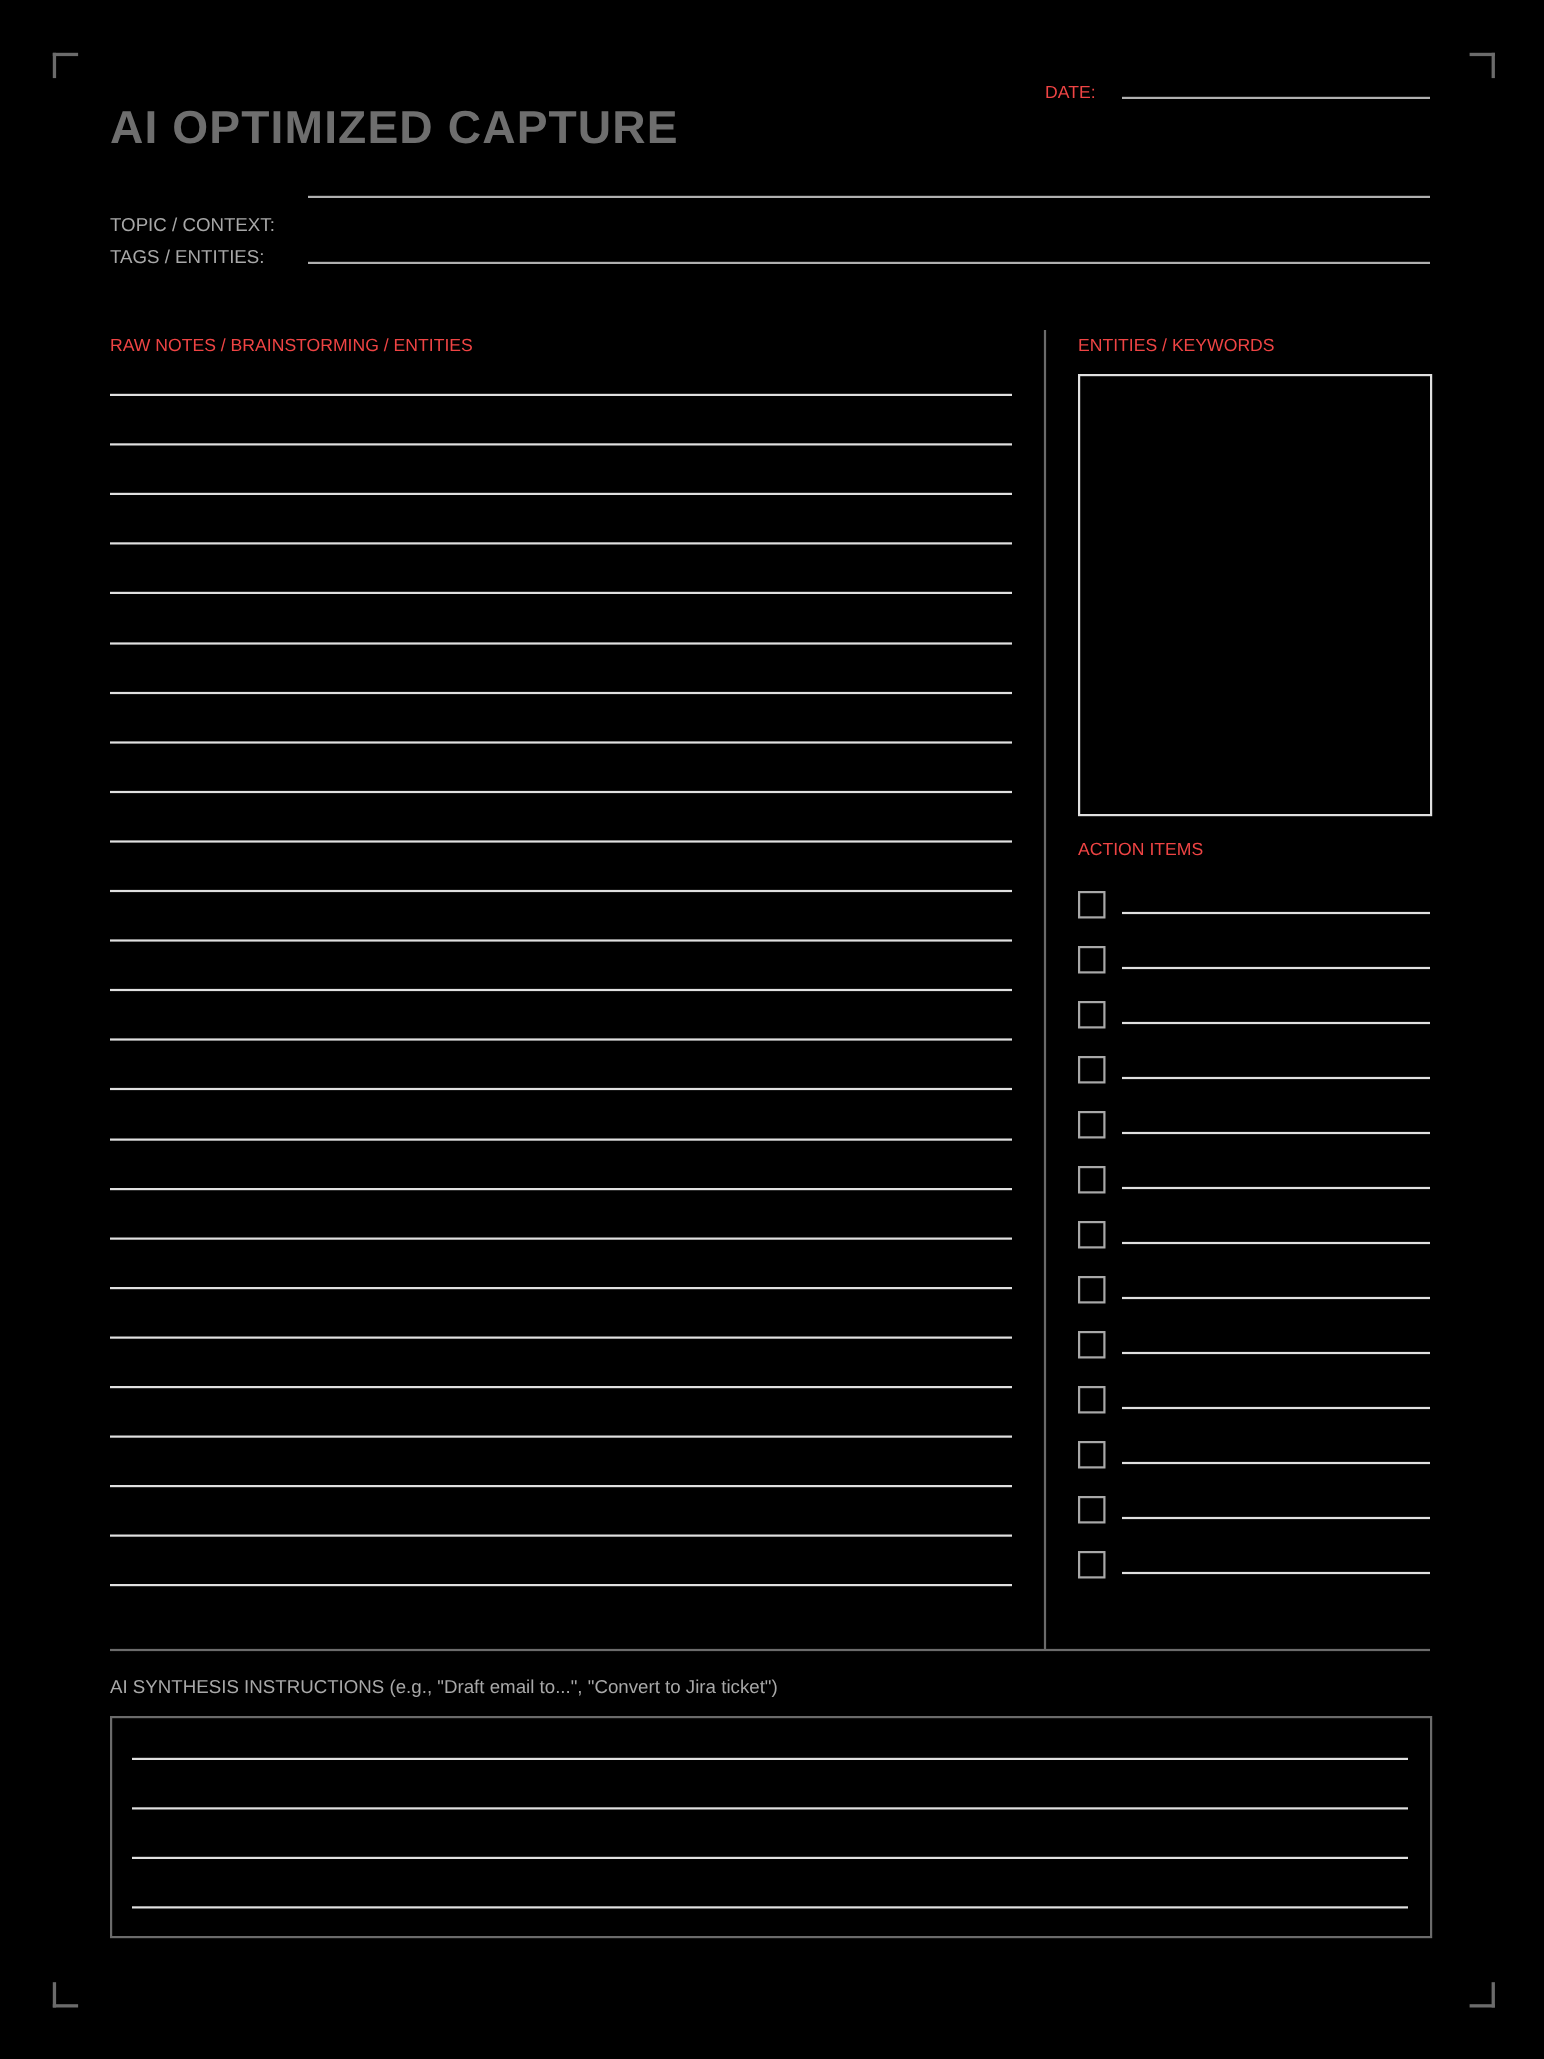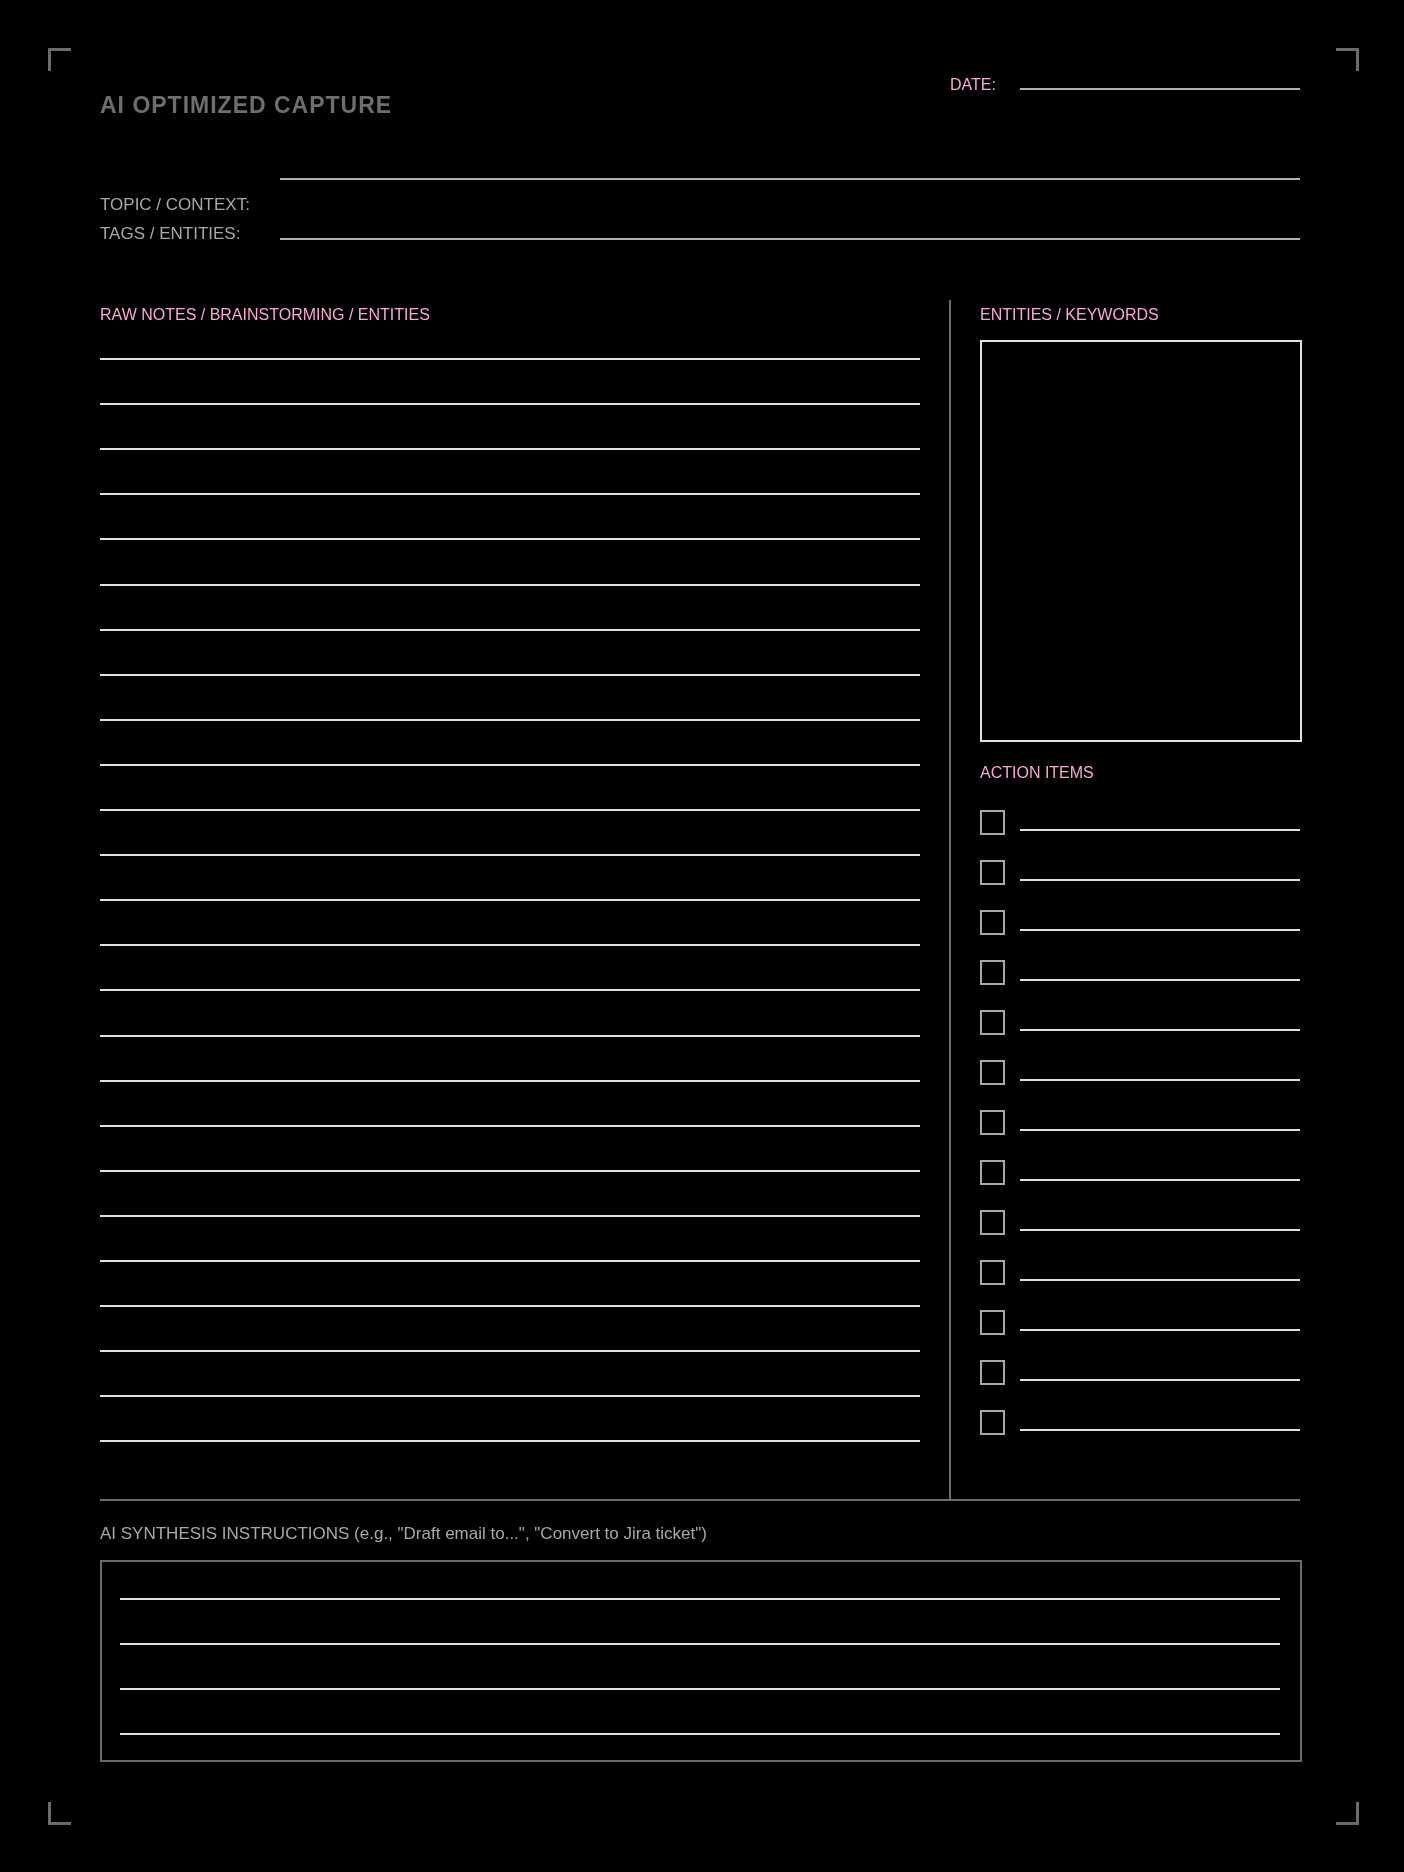--- a/index.html
+++ b/index.html
@@ -3,23 +3,23 @@
   <meta charset="utf-8">
   <style>
     html, body { margin: 0; padding: 0; background: #000; }
     body { width: 1404px; height: 1872px; position: relative; overflow: hidden; font-family: "Liberation Sans", sans-serif; }
     .abs { position: absolute; }
     .corner { position: absolute; width: 20px; height: 20px; border-color: #6b6b6b; border-style: solid; border-width: 0; }
     .corner.tl { left: 48px; top: 48px; border-top-width: 3px; border-left-width: 3px; }
     .corner.tr { left: 1336px; top: 48px; border-top-width: 3px; border-right-width: 3px; }
     .corner.bl { left: 48px; top: 1802px; border-bottom-width: 3px; border-left-width: 3px; }
     .corner.br { left: 1336px; top: 1802px; border-bottom-width: 3px; border-right-width: 3px; }
-    .title { left: 100px; top: 92px; font-size: 23px; font-weight: bold; color: #6e6e6e; letter-spacing: 1px; }
+    .title { left: 100px; top: 92px; font-size: 42px; font-weight: bold; color: #6e6e6e; letter-spacing: 1px; }
     .label { font-size: 17px; color: #a8a8a8; }
-    .small-label { font-size: 16px; color: #f9a8d4; }
+    .small-label { font-size: 16px; color: #ef4444; }
     .hline { position: absolute; height: 2px; background: #b0b0b0; }
     .rule { position: absolute; height: 2px; background: #e0e0e0; }
     .vdiv { position: absolute; width: 2px; background: #6b6b6b; }
     .hdiv { position: absolute; height: 2px; background: #6b6b6b; }
     .entities-box { position: absolute; left: 980px; top: 340px; width: 318px; height: 398px; border: 2px solid #e0e0e0; }
     .checkbox { position: absolute; width: 21px; height: 21px; border: 2px solid #a8a8a8; }
     .synth-box { position: absolute; left: 100px; top: 1560px; width: 1198px; height: 198px; border: 2px solid #6b6b6b; }
   </style>
 </head>
 <body>

